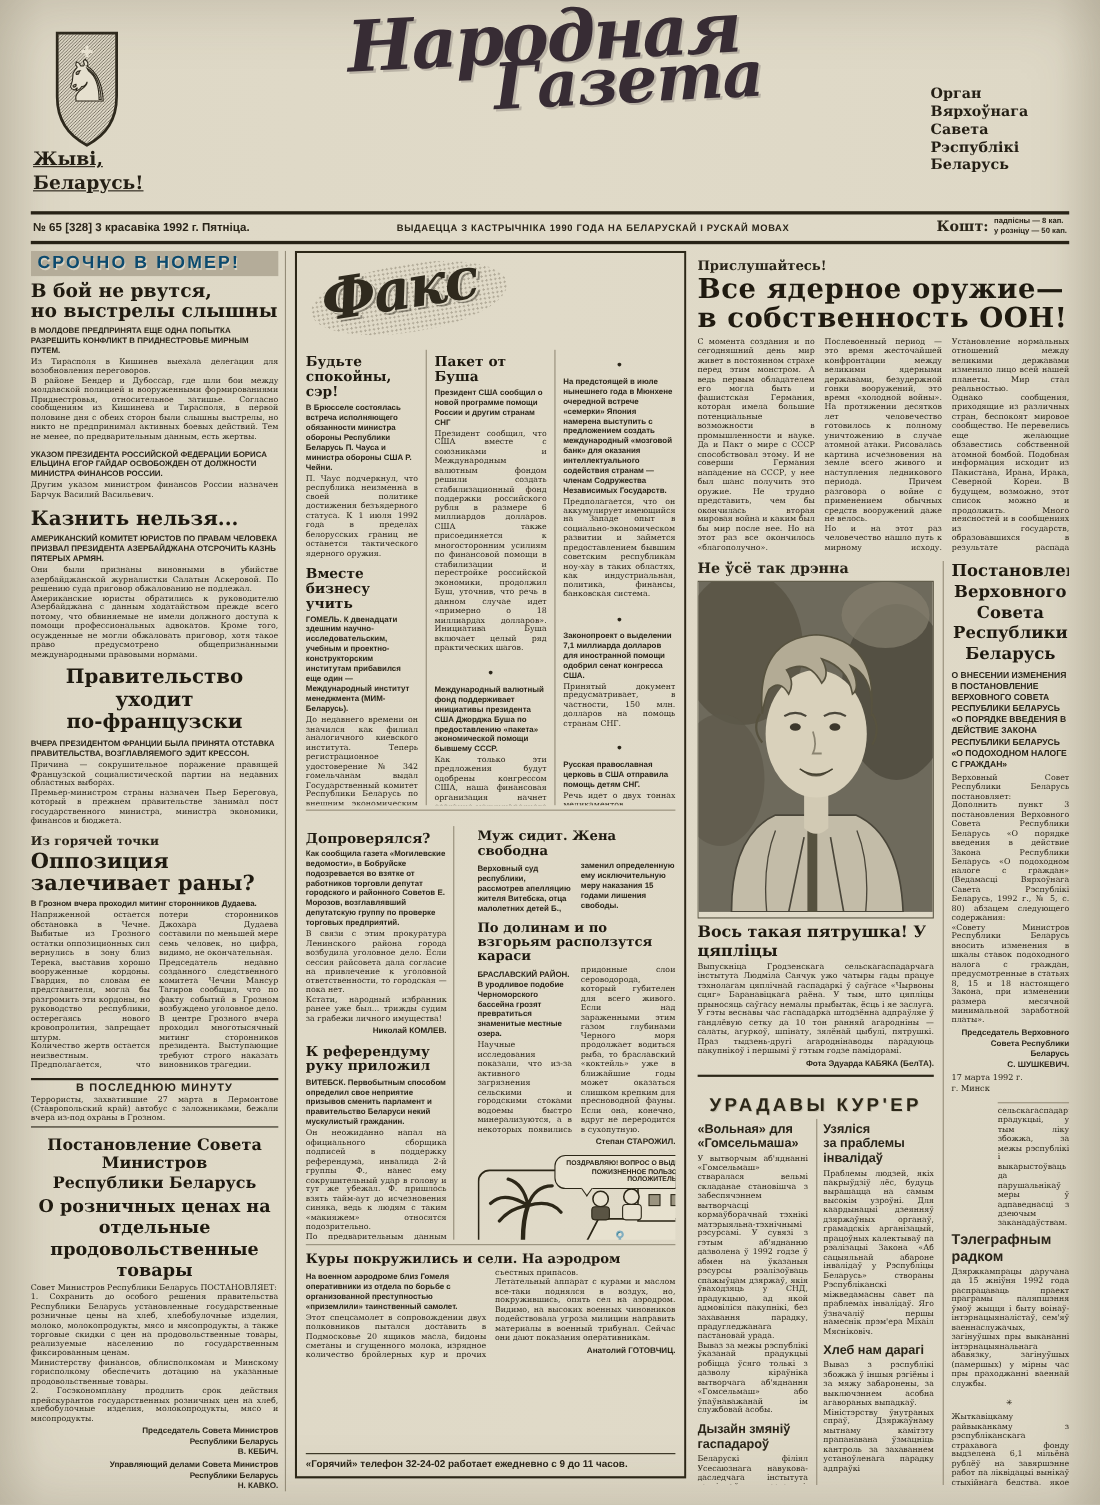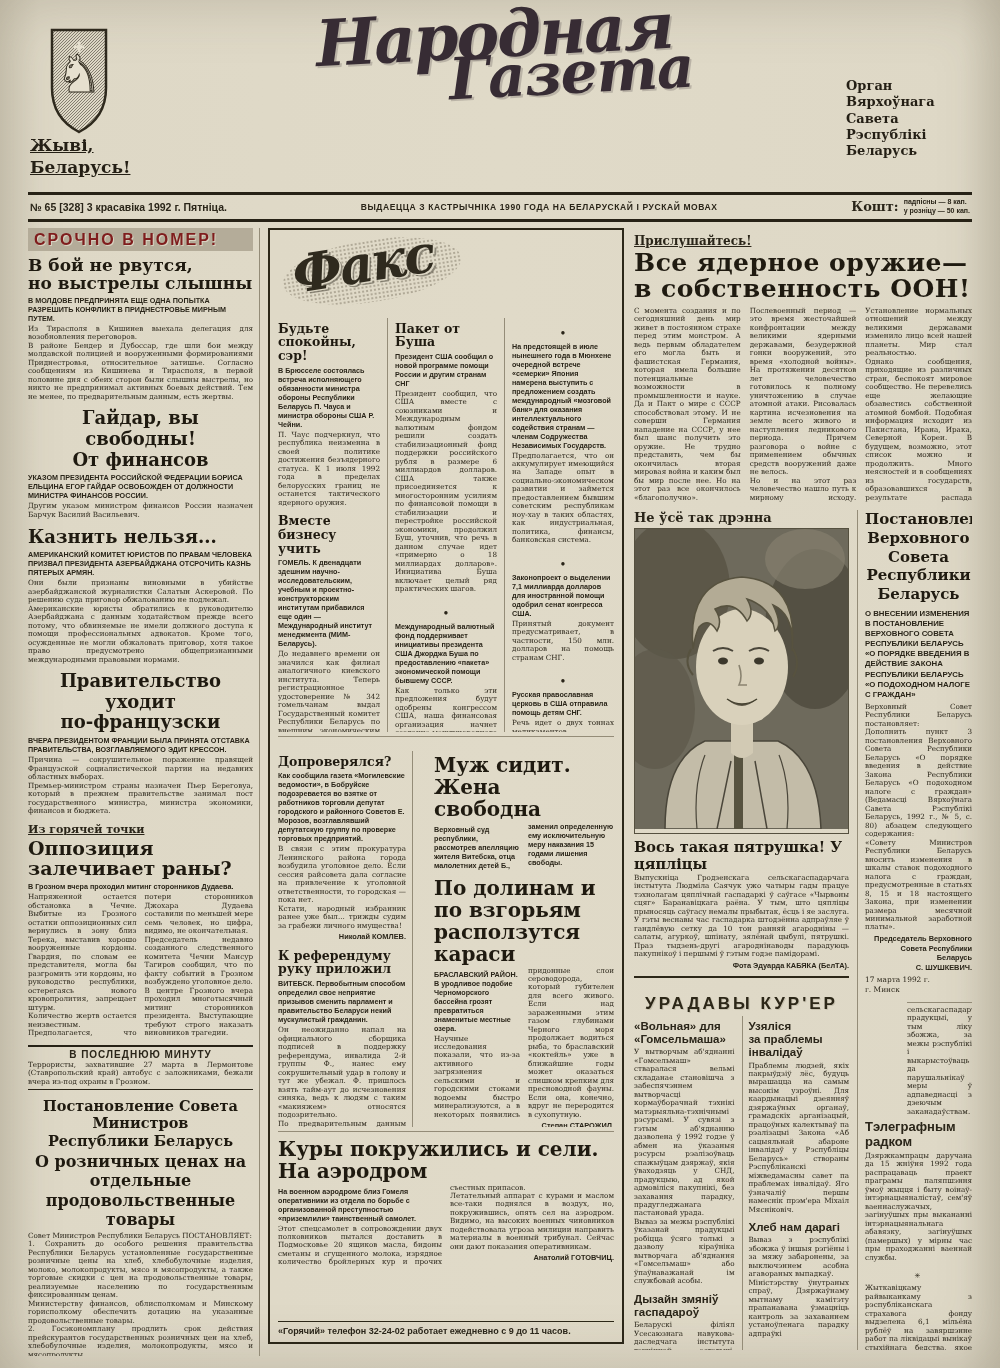--- a/index.html
+++ b/index.html
@@ -23,31 +23,31 @@
   .price-label{font:bold 13px "DejaVu Serif",serif;}
   .price-lines{font:bold 7px/1.25 "Liberation Sans",sans-serif;white-space:pre-line;}
   
   .content{display:flex;gap:8px;margin:6px 28px 0;height:1128px;overflow:hidden;}
   .col-left{width:225px;flex:none;overflow:hidden;padding-right:6px;border-right:1px solid #948c78;}
   .col-mid{width:356px;flex:none;overflow:hidden;}
   .col-right{flex:1;overflow:hidden;padding-left:2px;}
   
   h1,h2,h3,p{margin:0;}
   .hl{font-family:"DejaVu Serif",serif;font-weight:bold;color:#1f1a10;white-space:pre-line;}
-  .kick{font:bold 11px "DejaVu Serif",serif;margin:6px 0 2px;text-decoration:underline;}
+  .kick{font:bold 11px "DejaVu Serif",serif;margin:6px 0 2px;}
   .lead{font:bold 7.2px/1.25 "Liberation Sans",sans-serif;margin:3px 0 2px;white-space:pre-line;}
   .bod{font:7.2px/1.18 "DejaVu Serif",serif;text-align:justify;white-space:pre-line;}
   .sig{font:bold 7.4px/1.3 "Liberation Sans",sans-serif;text-align:right;white-space:pre-line;margin-top:2px;}
   .dateline{font:7.4px/1.3 "DejaVu Serif",serif;white-space:pre-line;margin-top:3px;}
   .cols2{column-count:2;column-gap:8px;}
   .cols3{column-count:3;column-gap:9px;}
   article{margin-bottom:7px;}
   .ctr{text-align:center;}
   
-  .banner{background:#b4ac99;color:#7f1d1d;font:bold 16px/1 "Liberation Sans",sans-serif;
+  .banner{background:#b4ac99;color:#0c4a6e;font:bold 16px/1 "Liberation Sans",sans-serif;
     letter-spacing:2px;padding:4px 6px 3px;text-shadow:1px 1px 0 #d9d3c2;margin-bottom:5px;white-space:nowrap;}
   .lastmin{border-top:2px solid #272216;border-bottom:1px solid #272216;padding:2px 0 3px;margin-bottom:7px;}
   .lastmin-h{font:bold 10px "Liberation Sans",sans-serif;text-align:center;letter-spacing:1px;margin-bottom:1px;}
   
   .fax-box{border:2px solid #2c2718;height:1100px;padding:6px 8px;display:flex;flex-direction:column;gap:4px;}
   .fax-head{display:flex;height:78px;flex:none;}
   .fax-logo{position:relative;width:60%;}
   .fax-logo span{position:absolute;left:14px;top:2px;font:italic 900 52px/1 "DejaVu Serif",serif;
     color:#2f2a1e;transform:rotate(-9deg);letter-spacing:-2px;
     text-shadow:1.5px 1.5px 0 #ddd7c5,3px 3px 0 rgba(47,42,30,.45);}
@@ -56,21 +56,21 @@
   .fax-tagline{width:40%;font:bold 10px/1.5 "Liberation Sans",sans-serif;text-align:center;white-space:pre-line;padding-top:4px;letter-spacing:.5px;}
   .fax-cols{display:flex;gap:7px;height:414px;flex:none;}
   .fcol{flex:1;overflow:hidden;}
   .fcol+.fcol{border-left:1px solid #948c78;padding-left:7px;}
   .fhl{font-size:12.5px;line-height:1.1;margin:4px 0 2px;}
   .dot{text-align:center;margin:3px 0;}
   .dot::before{content:"●";font-size:8px;}
   .fax-row2{display:flex;gap:21px;height:376px;flex:none;border-top:1px solid #948c78;padding-top:14px;}
   .fr-left{width:128px;flex:none;overflow:hidden;border-right:1px solid #948c78;padding-right:6px;}
   .fr-right{flex:1;overflow:hidden;}
-  .whl{font-size:20px;line-height:1.1;margin:3px 0 2px;}
+  .whl{font-size:12px;line-height:1.1;margin:3px 0 2px;}
   
   .cartoon{position:relative;margin-top:4px;}
   .bubble{position:absolute;left:70px;top:0;width:180px;background:#e7e1cf;border:1.2px solid #2c2718;
     border-radius:10px;padding:3px 5px;font:bold 6.2px/1.25 "Liberation Sans",sans-serif;text-align:center;z-index:2;}
   .bubble::after{content:"";position:absolute;left:24px;bottom:-5px;width:8px;height:8px;background:#e7e1cf;
     border-right:1.2px solid #2c2718;border-bottom:1.2px solid #2c2718;transform:rotate(45deg) skew(10deg,10deg);}
   .cartoon svg{display:block;margin:0 auto;}
   .hotline{border-top:1.5px solid #2c2718;margin-top:auto;padding-top:4px;font:bold 9px "Liberation Sans",sans-serif;}
   
   .nuclear .hl{font-size:25px;line-height:1.05;letter-spacing:.5px;}
@@ -142,22 +142,20 @@
 
       <article>
         <h2 class="hl" style="font-size:17px;line-height:1.1;">В бой не рвутся,
 но выстрелы слышны</h2>
         <p class="lead">В МОЛДОВЕ ПРЕДПРИНЯТА ЕЩЕ ОДНА ПОПЫТКА РАЗРЕШИТЬ КОНФЛИКТ В ПРИДНЕСТРОВЬЕ МИРНЫМ ПУТЕМ.</p>
         <p class="bod">Из Тирасполя в Кишинев выехала делегация для возобновления переговоров.
 В районе Бендер и Дубоссар, где шли бои между молдавской полицией и вооруженными формированиями Приднестровья, относительное затишье. Согласно сообщениям из Кишинева и Тирасполя, в первой половине дня с обеих сторон были слышны выстрелы, но никто не предпринимал активных боевых действий. Тем не менее, по предварительным данным, есть жертвы.</p>
       </article>
 
       <article>
-        <h2 class="hl ctr" style="font-size:18px;line-height:1.15;">Гайдар, вы свободны!
-От финансов</h2>
         <p class="lead">УКАЗОМ ПРЕЗИДЕНТА РОССИЙСКОЙ ФЕДЕРАЦИИ БОРИСА ЕЛЬЦИНА ЕГОР ГАЙДАР ОСВОБОЖДЕН ОТ ДОЛЖНОСТИ МИНИСТРА ФИНАНСОВ РОССИИ.</p>
         <p class="bod">Другим указом министром финансов России назначен Барчук Василий Васильевич.</p>
       </article>
 
       <article>
         <h2 class="hl" style="font-size:18px;">Казнить нельзя...</h2>
         <p class="lead">АМЕРИКАНСКИЙ КОМИТЕТ ЮРИСТОВ ПО ПРАВАМ ЧЕЛОВЕКА ПРИЗВАЛ ПРЕЗИДЕНТА АЗЕРБАЙДЖАНА ОТСРОЧИТЬ КАЗНЬ ПЯТЕРЫХ АРМЯН.</p>
         <p class="bod">Они были признаны виновными в убийстве азербайджанской журналистки Салатын Аскеровой. По решению суда приговор обжалованию не подлежал.
 Американские юристы обратились к руководителю Азербайджана с данным ходатайством прежде всего потому, что обвиняемые не имели должного доступа к помощи профессиональных адвокатов. Кроме того, осужденные не могли обжаловать приговор, хотя такое право предусмотрено общепризнанными международными правовыми нормами.</p>
       </article>

